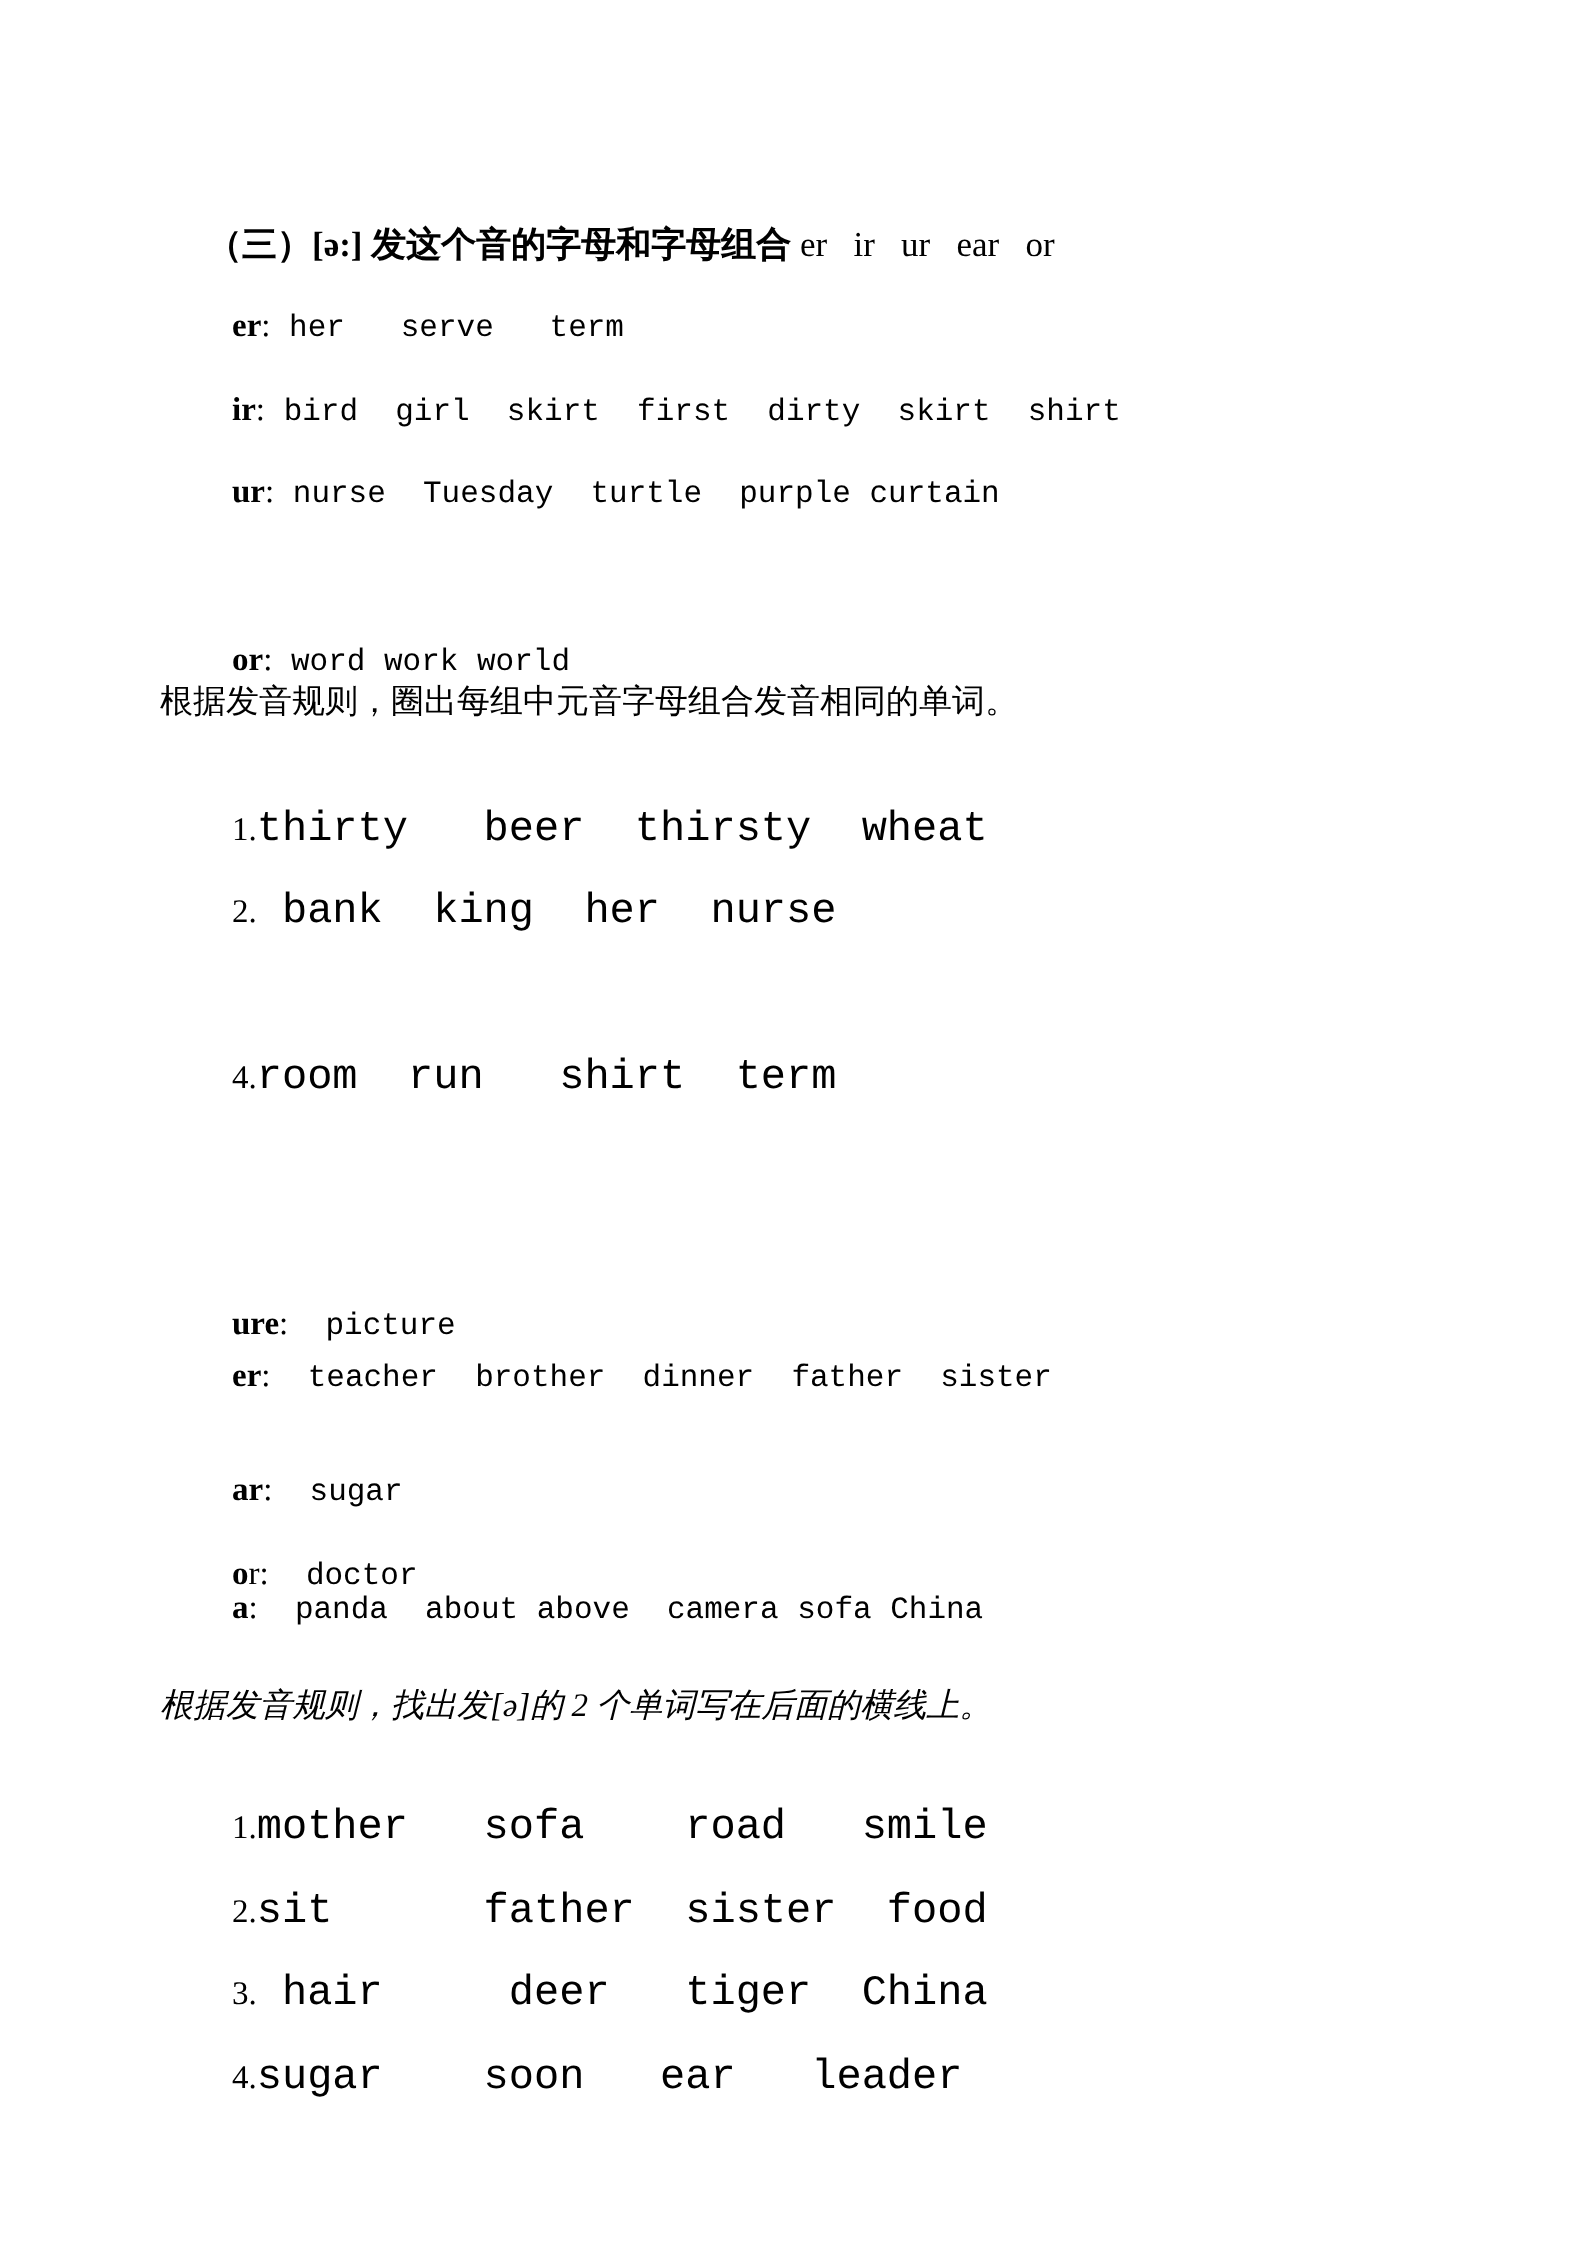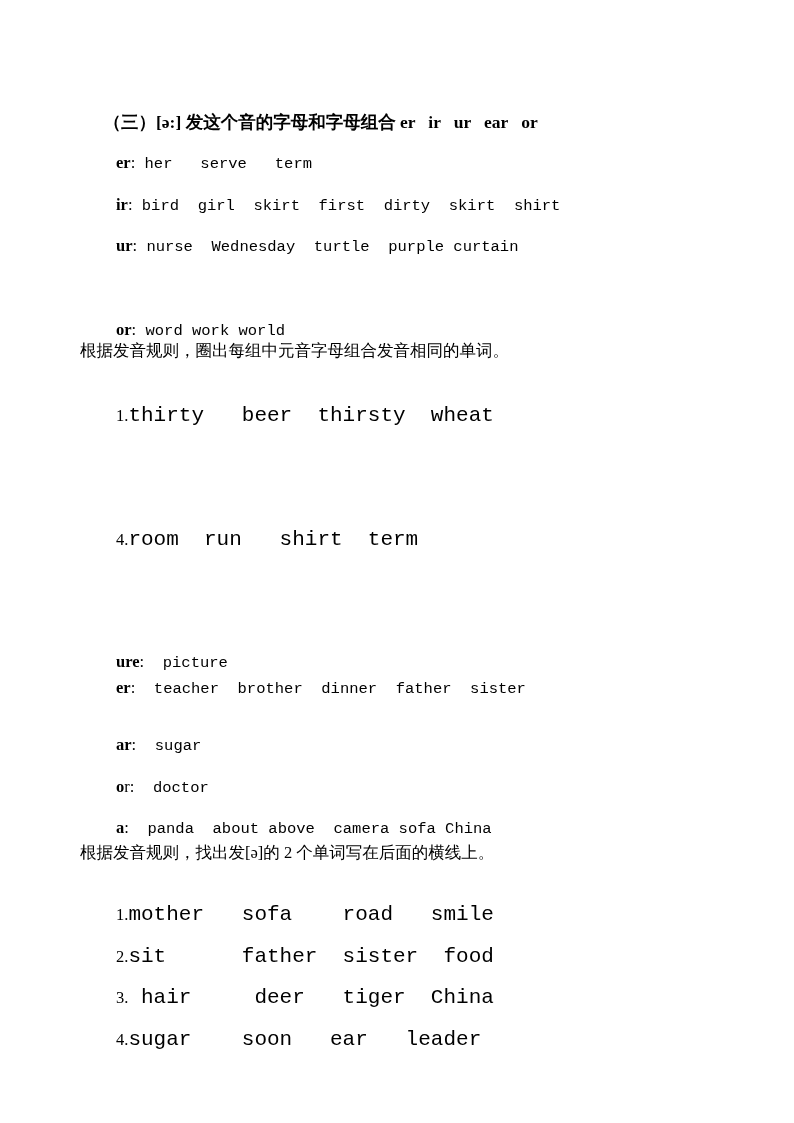--- a/index.html
+++ b/index.html
@@ -38,21 +38,21 @@
     font-family: "Liberation Serif", "DejaVu Serif", serif;
     font-weight: bold;
     letter-spacing: 0px;
   }
   .section-head .ipa {
     font-family: "Liberation Serif", "DejaVu Serif", serif;
     font-weight: bold;
   }
   .section-head .letters {
     font-family: "Liberation Serif", "DejaVu Serif", serif;
-    font-weight: bold;
+    font-weight: normal;
     white-space: pre;
   }
 
   
   .rule-line {
     position: absolute;
     left: 100px;
     font-size: 16px;
     line-height: 1;
     white-space: pre;
@@ -113,34 +113,37 @@
 
   <div class="rule-line" style="top:139px;">
     <span class="key"><span>er</span><span class="plain">:</span></span><span class="words"> her   serve   term</span>
   </div>
 
   <div class="rule-line" style="top:181px;">
     <span class="key"><span>ir</span><span class="plain">:</span></span><span class="words"> bird  girl  skirt  first  dirty  skirt  shirt</span>
   </div>
 
   <div class="rule-line" style="top:222px;">
-    <span class="key"><span>ur</span><span class="plain">:</span></span><span class="words"> nurse  Wednesday  turtle  purple curtain</span>
+    <span class="key"><span>ur</span><span class="plain">:</span></span><span class="words"> nurse  Tuesday  turtle  purple curtain</span>
   </div>
 
 
   <div class="rule-line" style="top:306px;text-align:right;">
     <span class="key"><span>or</span><span class="plain">:</span></span><span class="words"> word work world</span>
   </div>
 
   <div class="instruction" style="top:343px;">根据发音规则，圈出每组中元音字母组合发音相同的单词。</div>
 
   <div class="ex-line" style="top:389px;">
     <span class="num">1.</span><span class="words">thirty   beer  thirsty  wheat</span>
   </div>
 
+  <div class="ex-line" style="top:430px;">
+    <span class="num">2.</span><span class="words"> bank  king  her  nurse</span>
+  </div>
 
 
   <div class="ex-line" style="top:513px;">
     <span class="num">4.</span><span class="words">room  run   shirt  term</span>
   </div>
 
 
   <div class="rule-line" style="top:638px;">
     <span class="key"><span>ure</span><span class="plain">:</span></span><span class="words">  picture</span>
   </div>
@@ -150,25 +153,25 @@
   </div>
 
   <div class="rule-line" style="top:721px;">
     <span class="key"><span>ar</span><span class="plain">:</span></span><span class="words">  sugar</span>
   </div>
 
   <div class="rule-line" style="top:763px;">
     <span class="key"><span>o</span><span class="plain">r</span><span class="plain">:</span></span><span class="words">  doctor</span>
   </div>
 
-  <div class="rule-line" style="top:804px;">
+  <div class="rule-line" style="top:780px;">
     <span class="key"><span>a</span><span class="plain">:</span></span><span class="words">  panda  about above  camera sofa China</span>
   </div>
 
-  <div class="instruction" style="top:845px;">根据发音规则，找出发[ə]的 2 个单词写在后面的横线上。</div>
+  <div class="instruction" style="top:845px;font-style:italic;">根据发音规则，找出发[ə]的 2 个单词写在后面的横线上。</div>
 
   <div class="ex-line" style="top:888px;">
     <span class="num">1.</span><span class="words">mother   sofa    road   smile</span>
   </div>
 
   <div class="ex-line" style="top:930px;">
     <span class="num">2.</span><span class="words">sit      father  sister  food</span>
   </div>
 
   <div class="ex-line" style="top:971px;">

